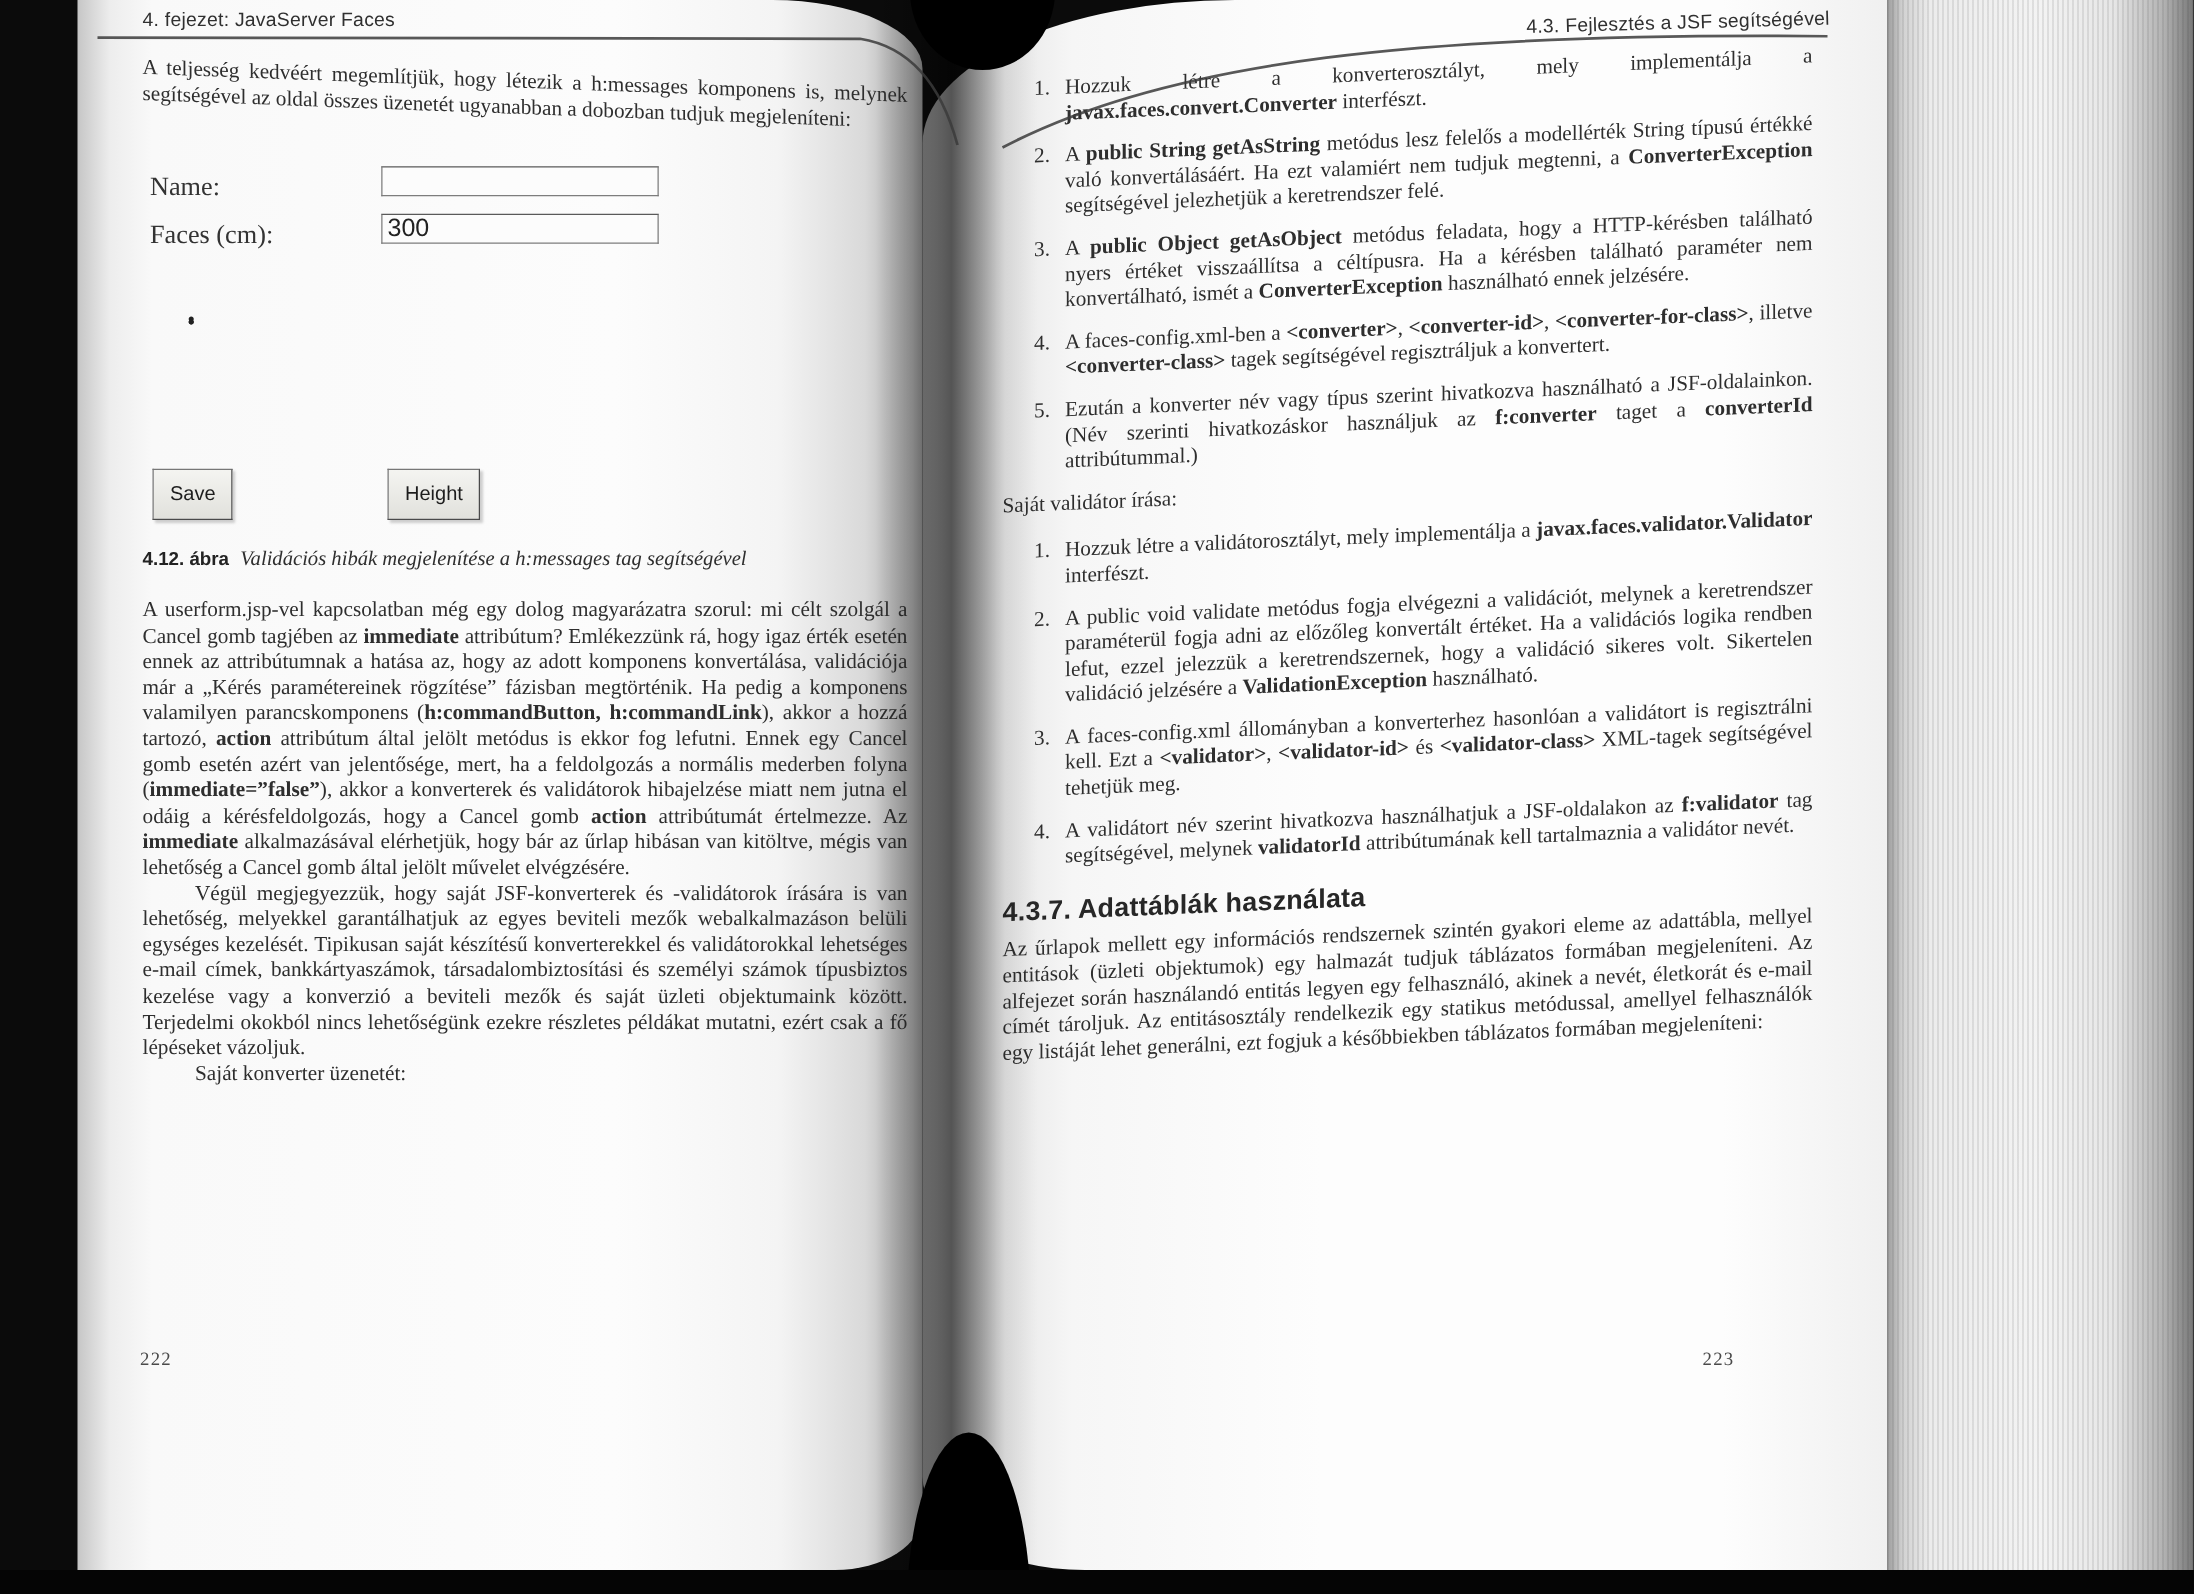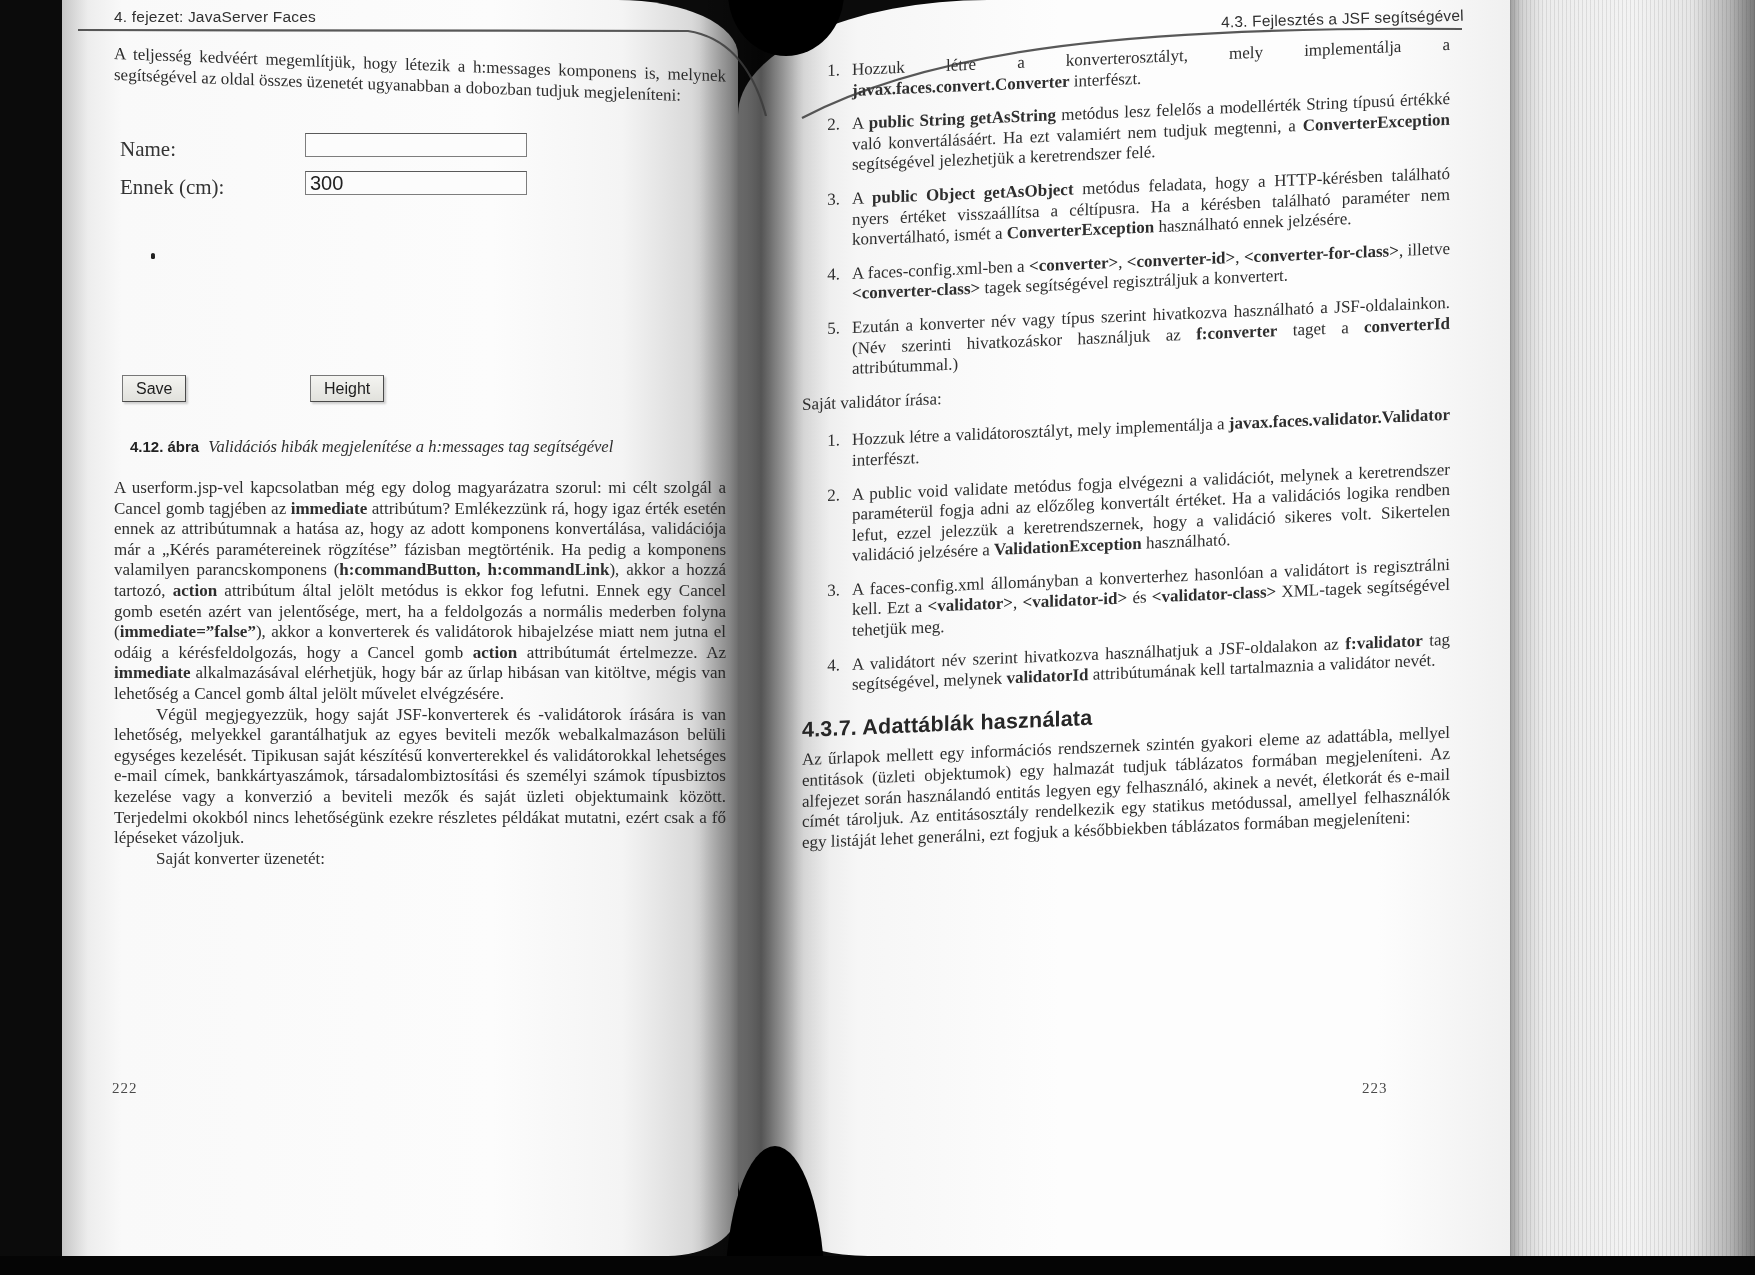--- a/index.html
+++ b/index.html
@@ -38,28 +38,28 @@
   .form-rows{position:absolute;left:58px;top:131px;width:470px;}
   .form-row{position:relative;height:38px;}
   .form-label{position:absolute;left:0;top:6px;font-size:21px;color:#333;}
   .form-input{position:absolute;left:185px;top:2px;width:212px;height:22px;border:1px solid #7d7d7d;border-top-color:#5a5a5a;
     background:#fcfcfc;font-family:"Liberation Sans","DejaVu Sans",sans-serif;font-size:20px;color:#222;padding:0 4px;}
 
   .errors{position:absolute;left:88px;top:247px;width:500px;font-size:17px;line-height:20.5px;}
   .error-item{position:relative;padding-left:19px;margin-bottom:2px;text-align:left;}
   .error-item::before{content:"•";position:absolute;left:0;top:-1px;color:#222;}
 
-  .btn{position:absolute;top:375px;height:27px;padding:0 13px;
+  .btn{position:absolute;top:375px;height:41px;padding:0 13px;
     font-family:"Liberation Sans","DejaVu Sans",sans-serif;font-size:16px;color:#1d1d1d;
     background:linear-gradient(#f4f4f1,#e1e1dc);border:1px solid #777;border-right-color:#4a4a4a;border-bottom-color:#4a4a4a;
     box-shadow:2px 2px 2px rgba(0,0,0,.18);}
   .btn-save{left:60px;}
   .btn-cancel{left:248px;}
 
-  .caption{position:absolute;left:68px;top:437px;width:600px;font-size:16.5px;}
+  .caption{position:absolute;left:52px;top:437px;width:600px;font-size:16.5px;}
   .caption-label{font-family:"Liberation Sans","DejaVu Sans",sans-serif;font-weight:700;font-size:15px;margin-right:9px;color:#232323;}
   .caption-text{font-style:italic;color:#2e2e2e;}
 
   .left-flow{position:absolute;left:52px;top:478px;width:612px;font-size:17px;line-height:20.6px;text-align:justify;}
   .left-flow p{margin:0;}
   .p-indent{text-indent:42px;}
   .mt{margin-top:1px;}
 
   .page-num{position:absolute;font-size:15px;color:#4a4a4a;letter-spacing:1px;text-align:center;}
   .pn-left{left:50px;top:1080px;}
@@ -86,21 +86,21 @@
     <div class="lp-header">4. fejezet: JavaServer Faces</div>
 
     <div class="lp-intro">A teljesség kedvéért megemlítjük, hogy létezik a h:messages komponens is, melynek segítségével az oldal összes üzenetét ugyanabban a dobozban tudjuk megjeleníteni:</div>
 
     <div class="form-rows">
       <div class="form-row">
         <span class="form-label">Name:</span>
         <input class="form-input" type="text" value="" style="">
       </div>
       <div class="form-row">
-        <span class="form-label">Ennek (cm):</span>
+        <span class="form-label">Faces (cm):</span>
         <input class="form-input" type="text" value="300" style="">
       </div>
     </div>
 
     <div class="errors">
 
     <div class="error-item"></div>
         <div class="error-item"></div>
         <div class="error-item"></div>
       </div>

